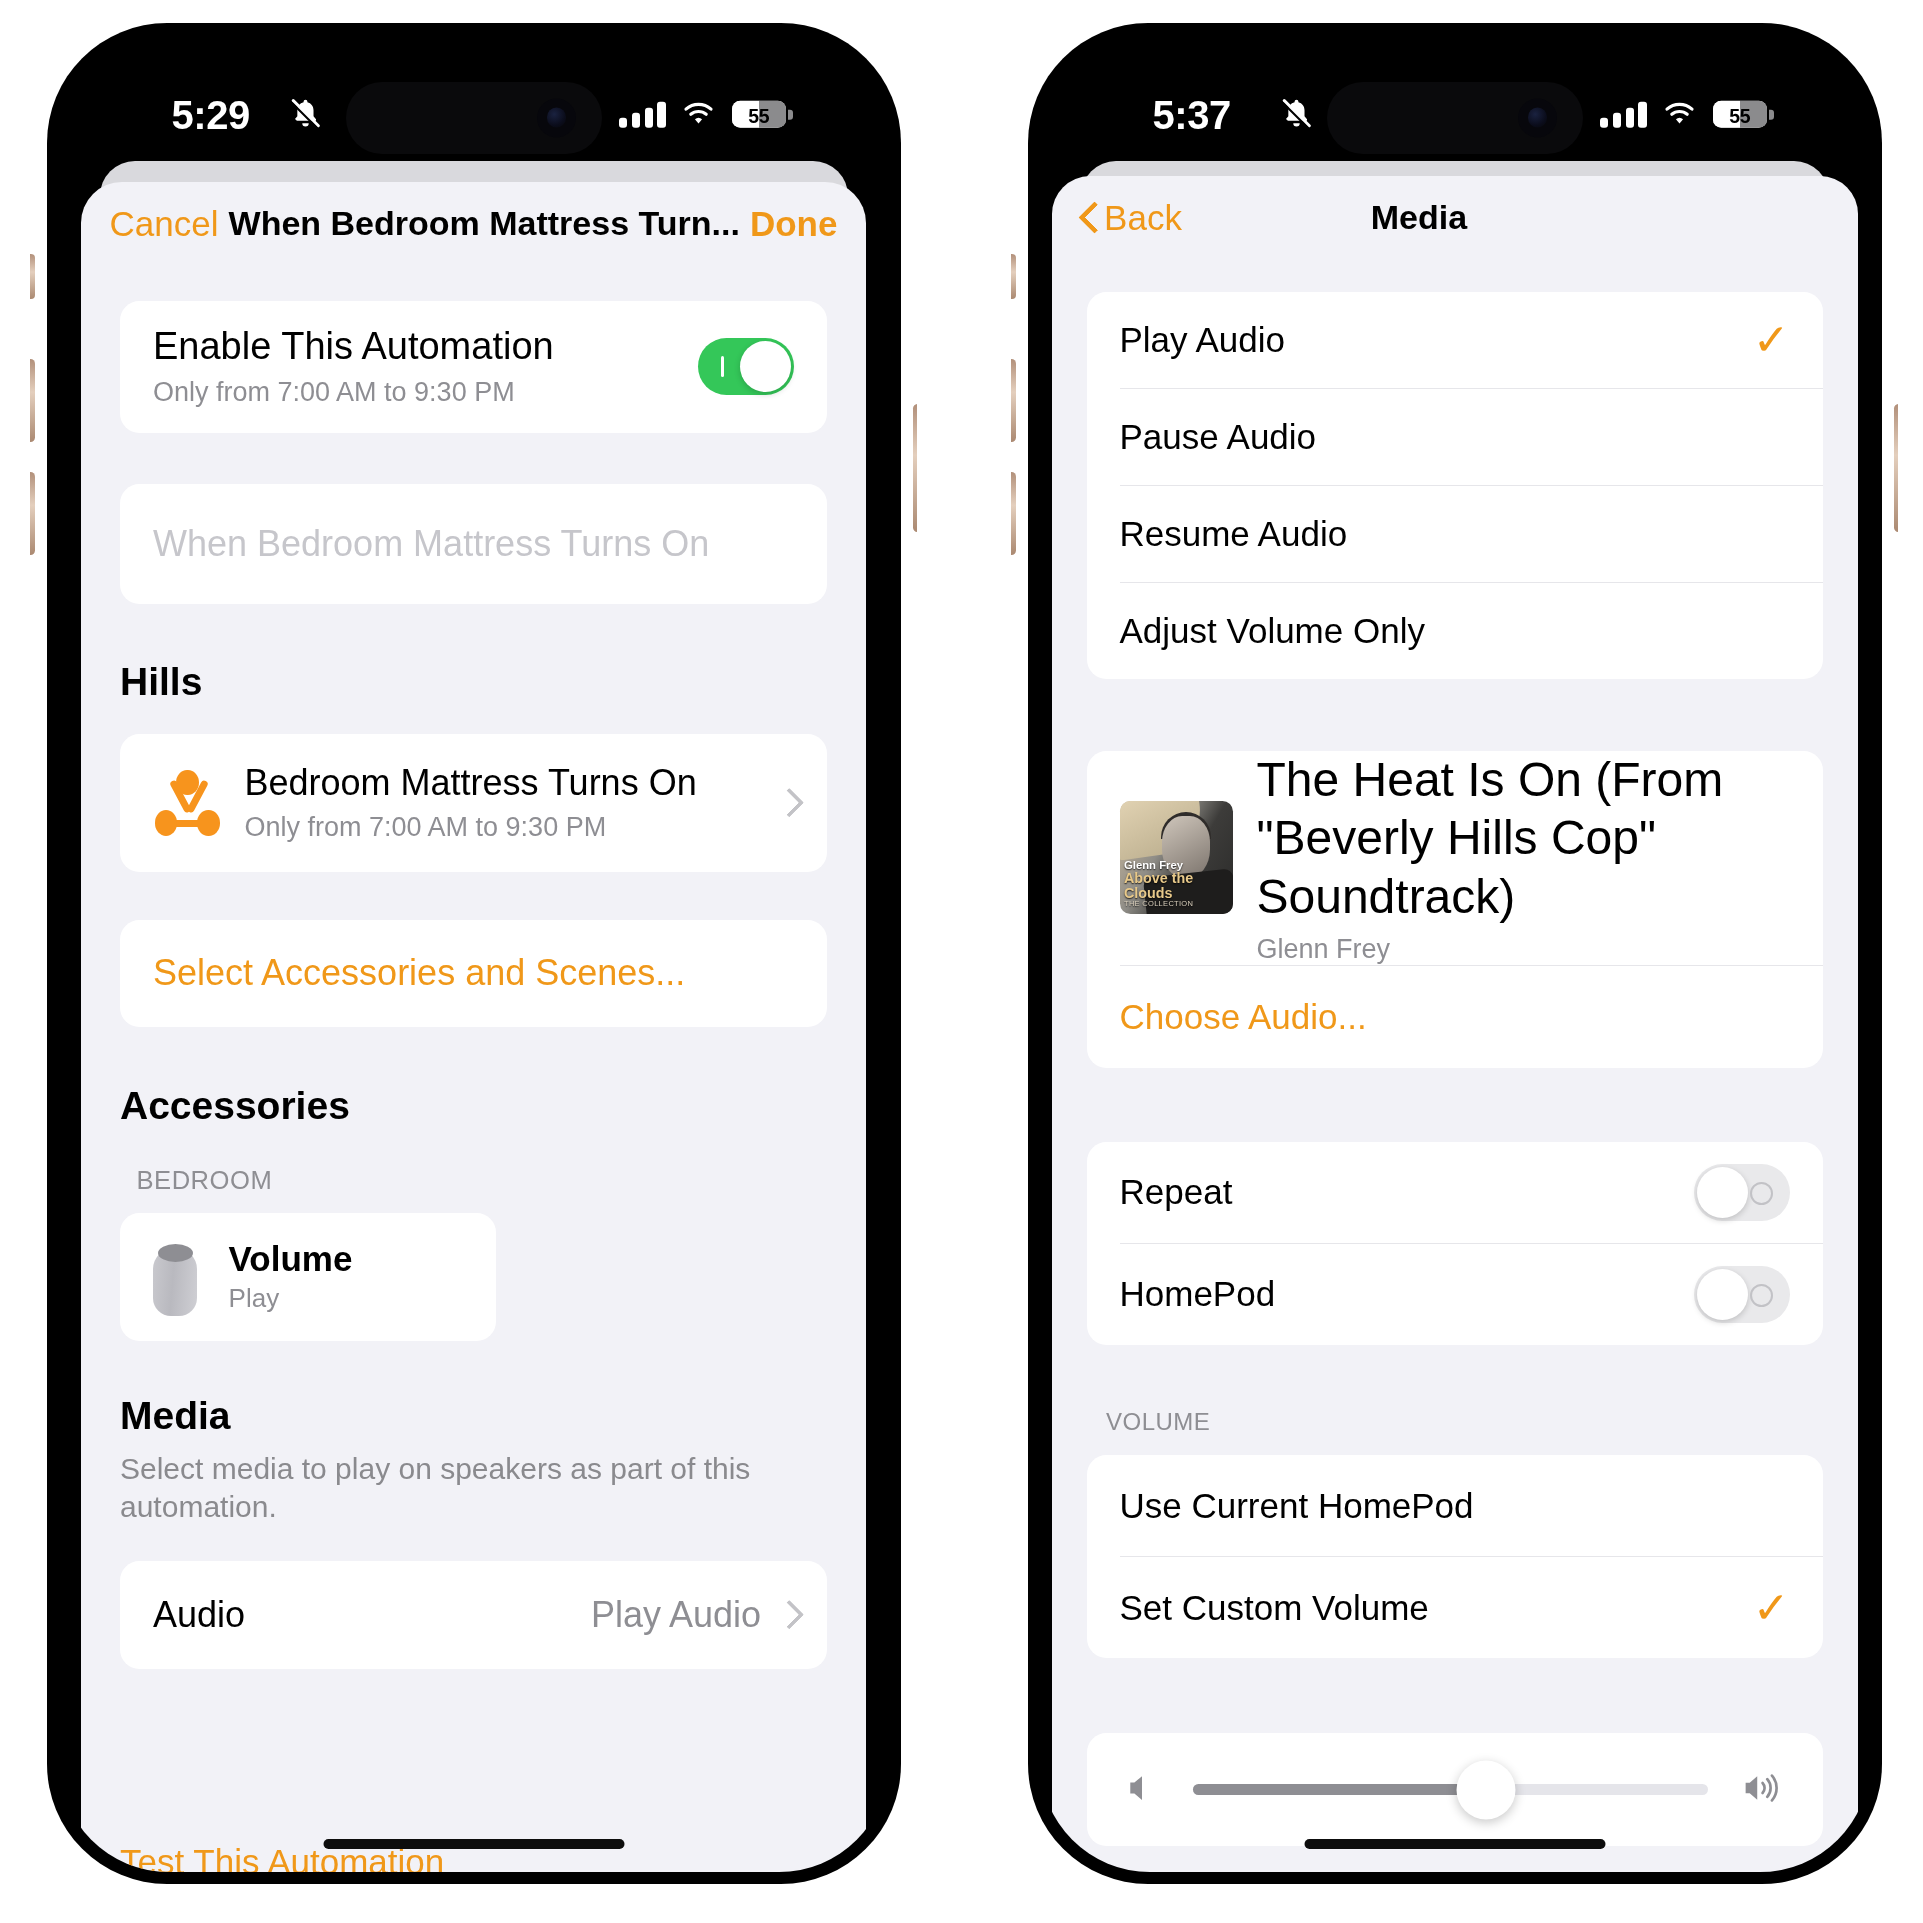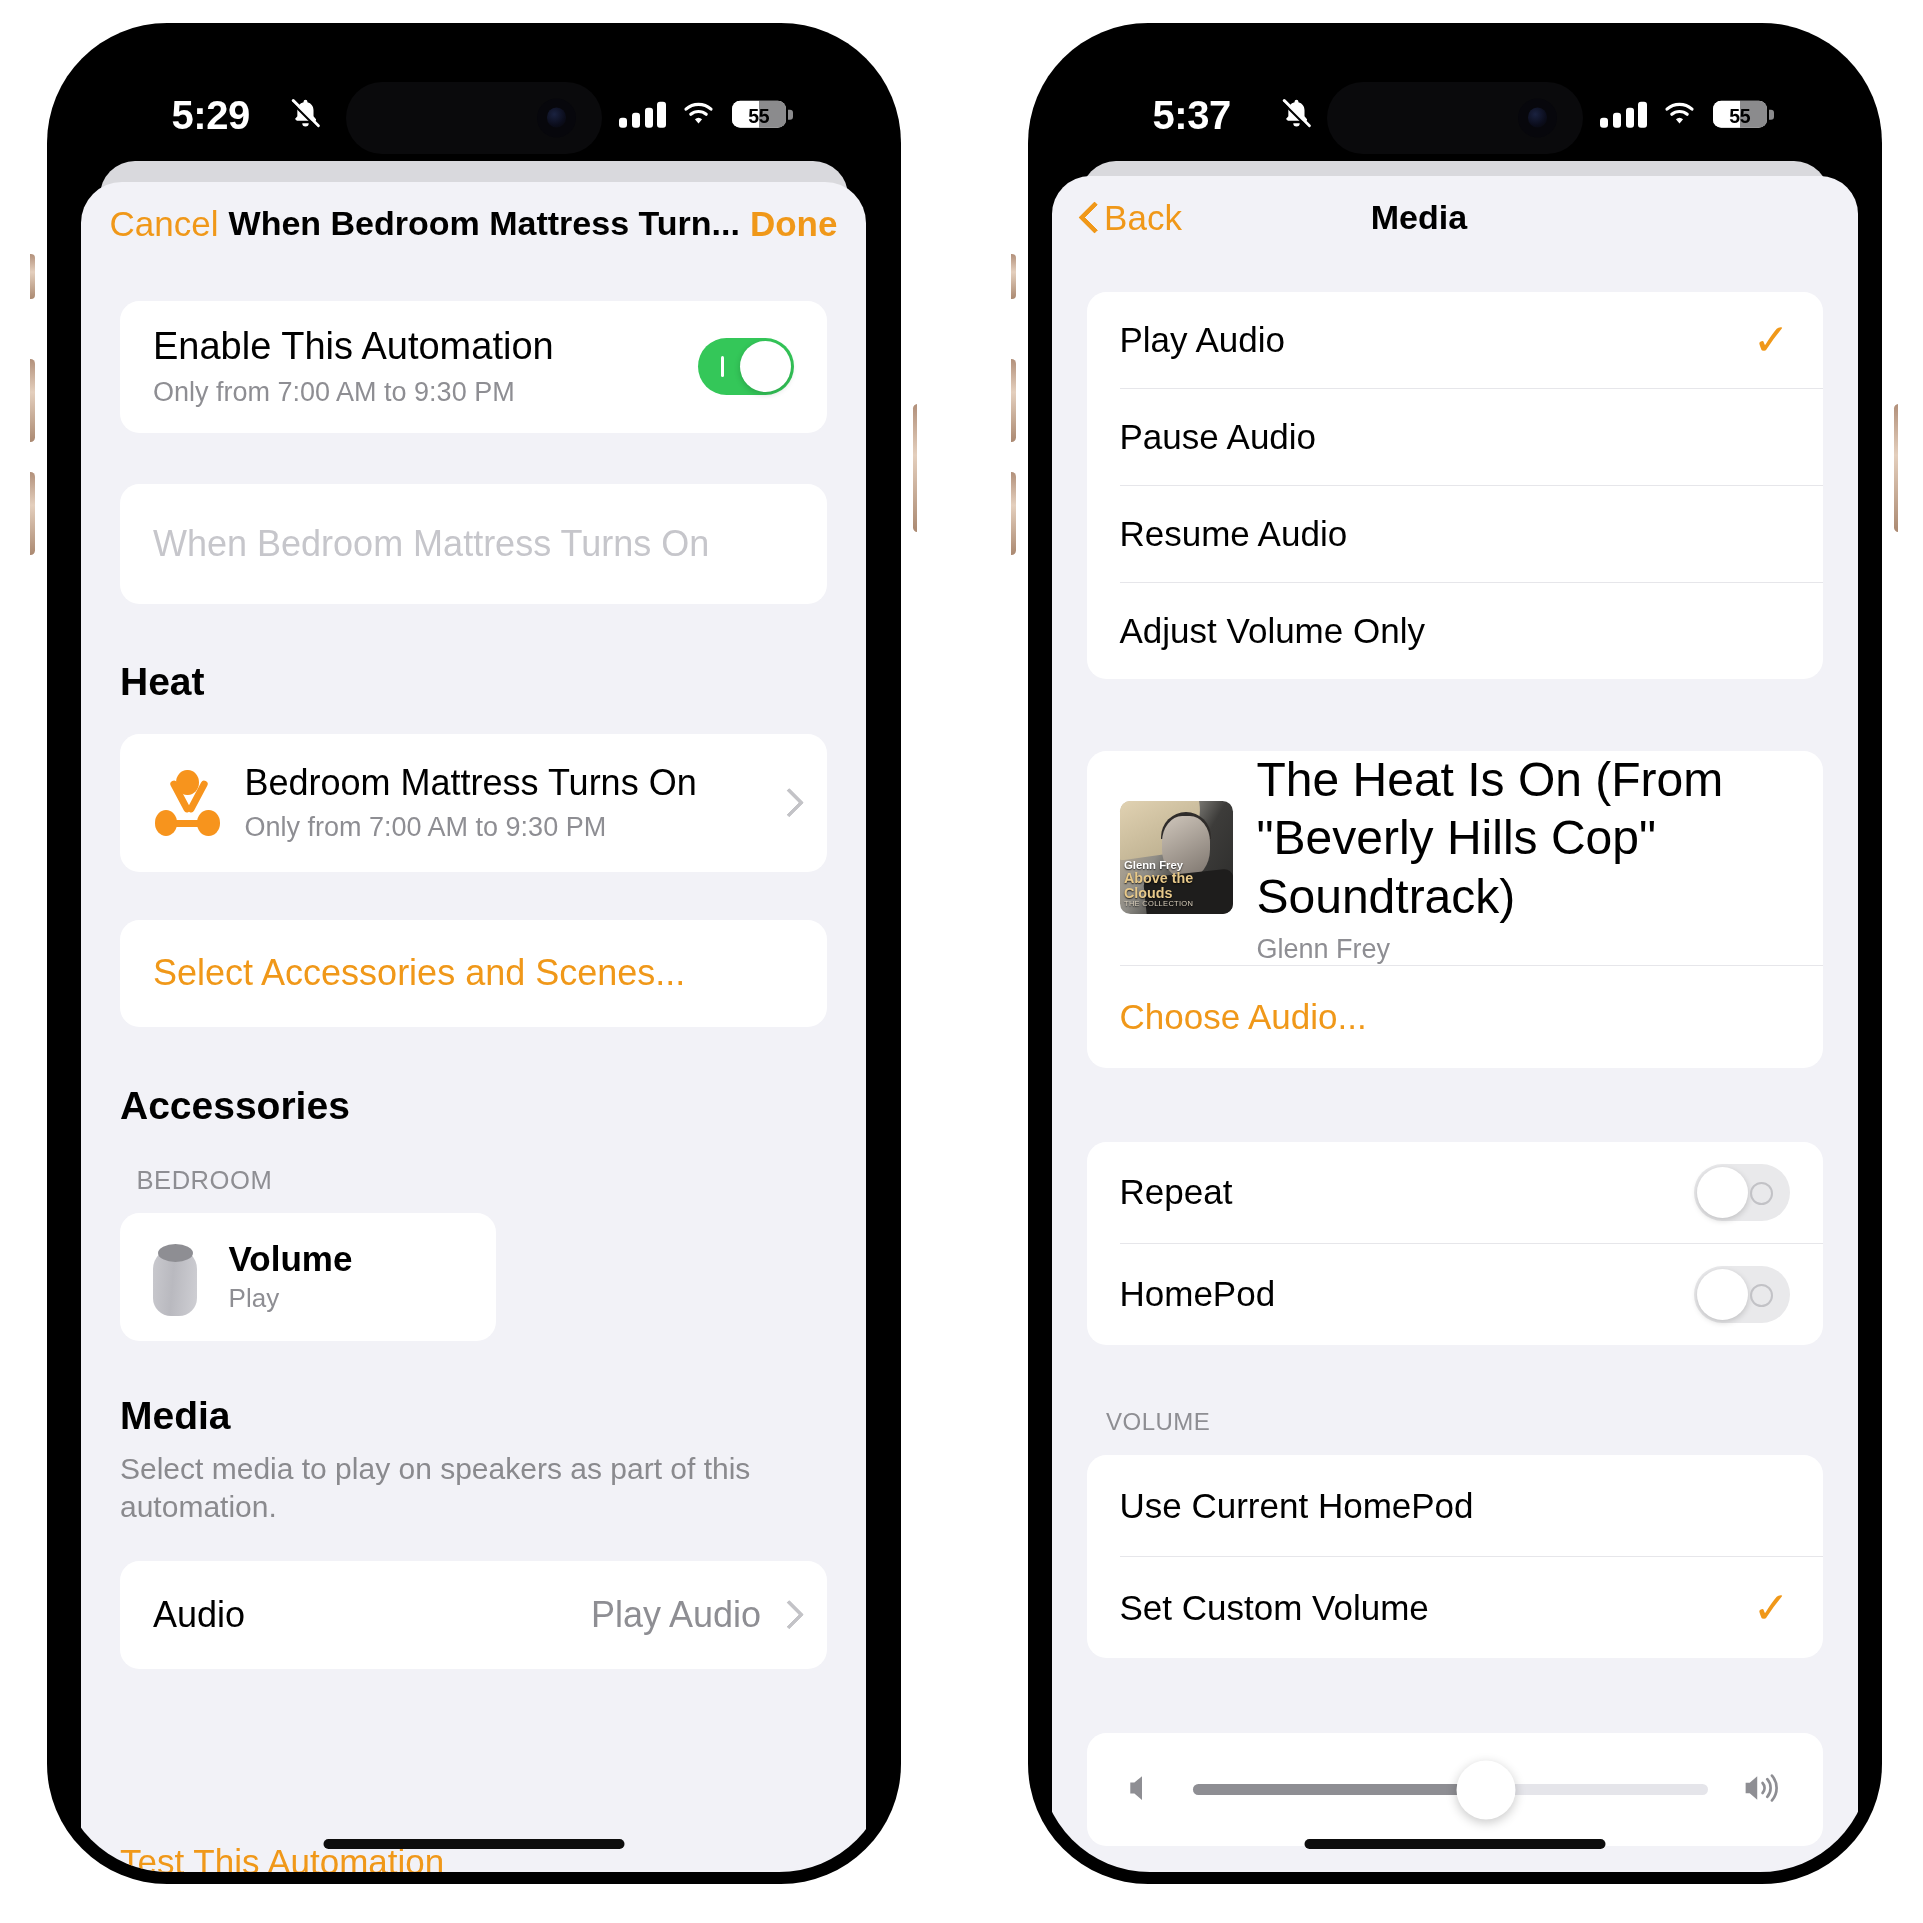--- a/index.html
+++ b/index.html
@@ -469,21 +469,21 @@
                       <div class="knob"></div>
                     </div>
                 </div>
               </div>
             </div>
 
             <div class="card" style="margin-top:51px;height:120px;display:flex;align-items:center;padding:0 33px;">
               <div style="font-size:36px;color:#c6c6cb;">When Bedroom Mattress Turns On</div>
             </div>
 
-            <div class="section-head" style="margin-top:56px;">Heat</div>
+            <div class="section-head" style="margin-top:56px;">Hills</div>
 
             <div class="card" style="margin-top:30px;">
               <div class="row" style="min-height:138px;">
                 <div class="auto-icon">
                   <div class="e e1"></div>
                     <div class="e e2"></div>
                     <div class="e e3"></div>
                   <div class="n n1"></div>
                     <div class="n n2"></div>
                     <div class="n n3"></div>

